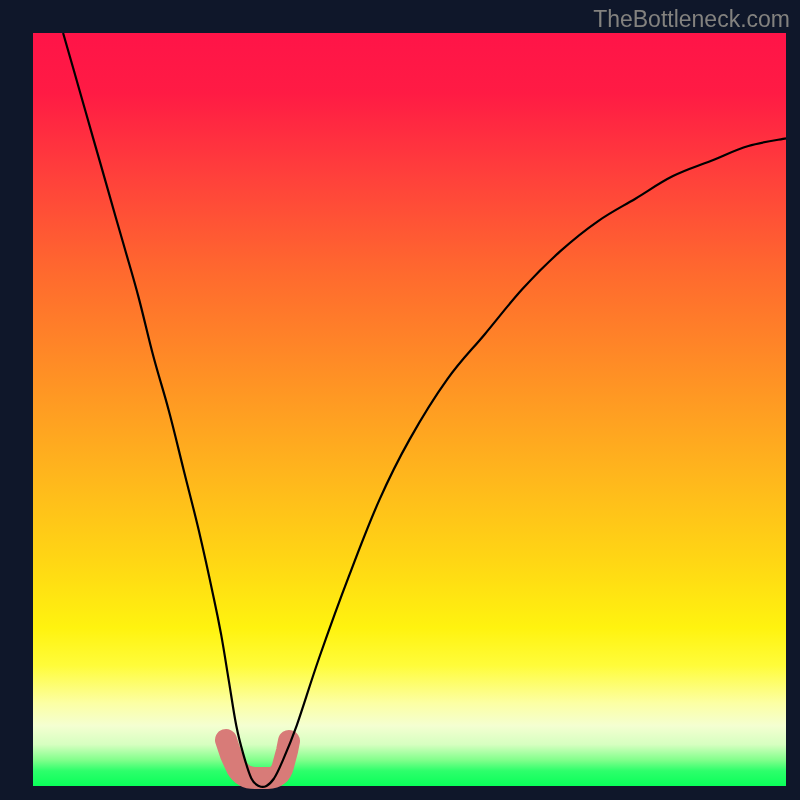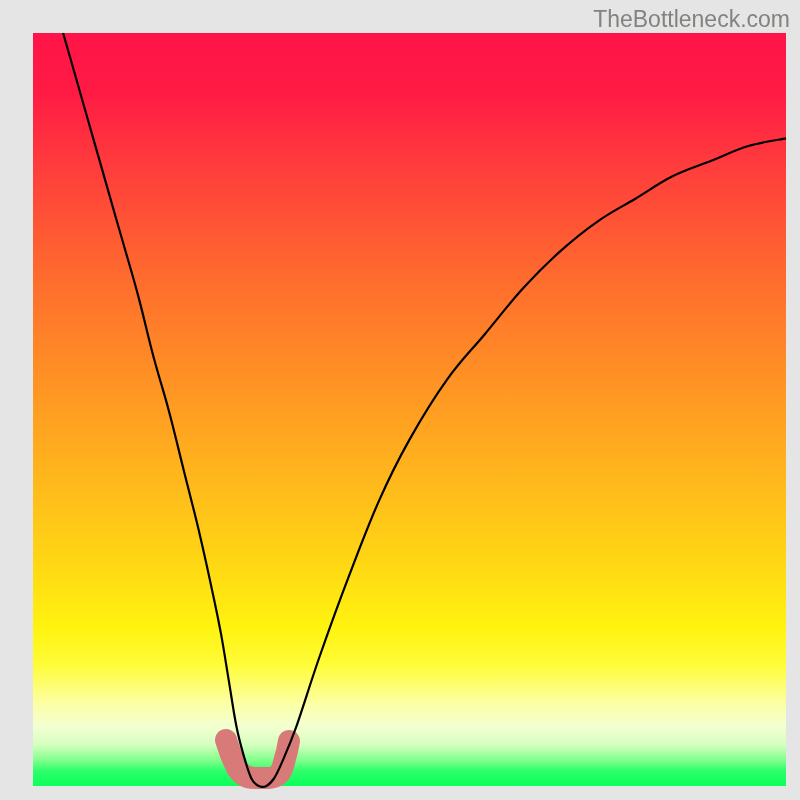--- a/index.html
+++ b/index.html
@@ -9,21 +9,21 @@
     height: 800px;
     background: #000;
     overflow: hidden;
   }
   .frame {
     position: absolute;
     left: 0;
     top: 0;
     width: 800px;
     height: 800px;
-    background: #e5e5e5;
+    background: #0f172a;
   }
   .plot {
     position: absolute;
     left: 33px;
     top: 33px;
     width: 753px;
     height: 753px;
     
     background: linear-gradient(
       to bottom,

